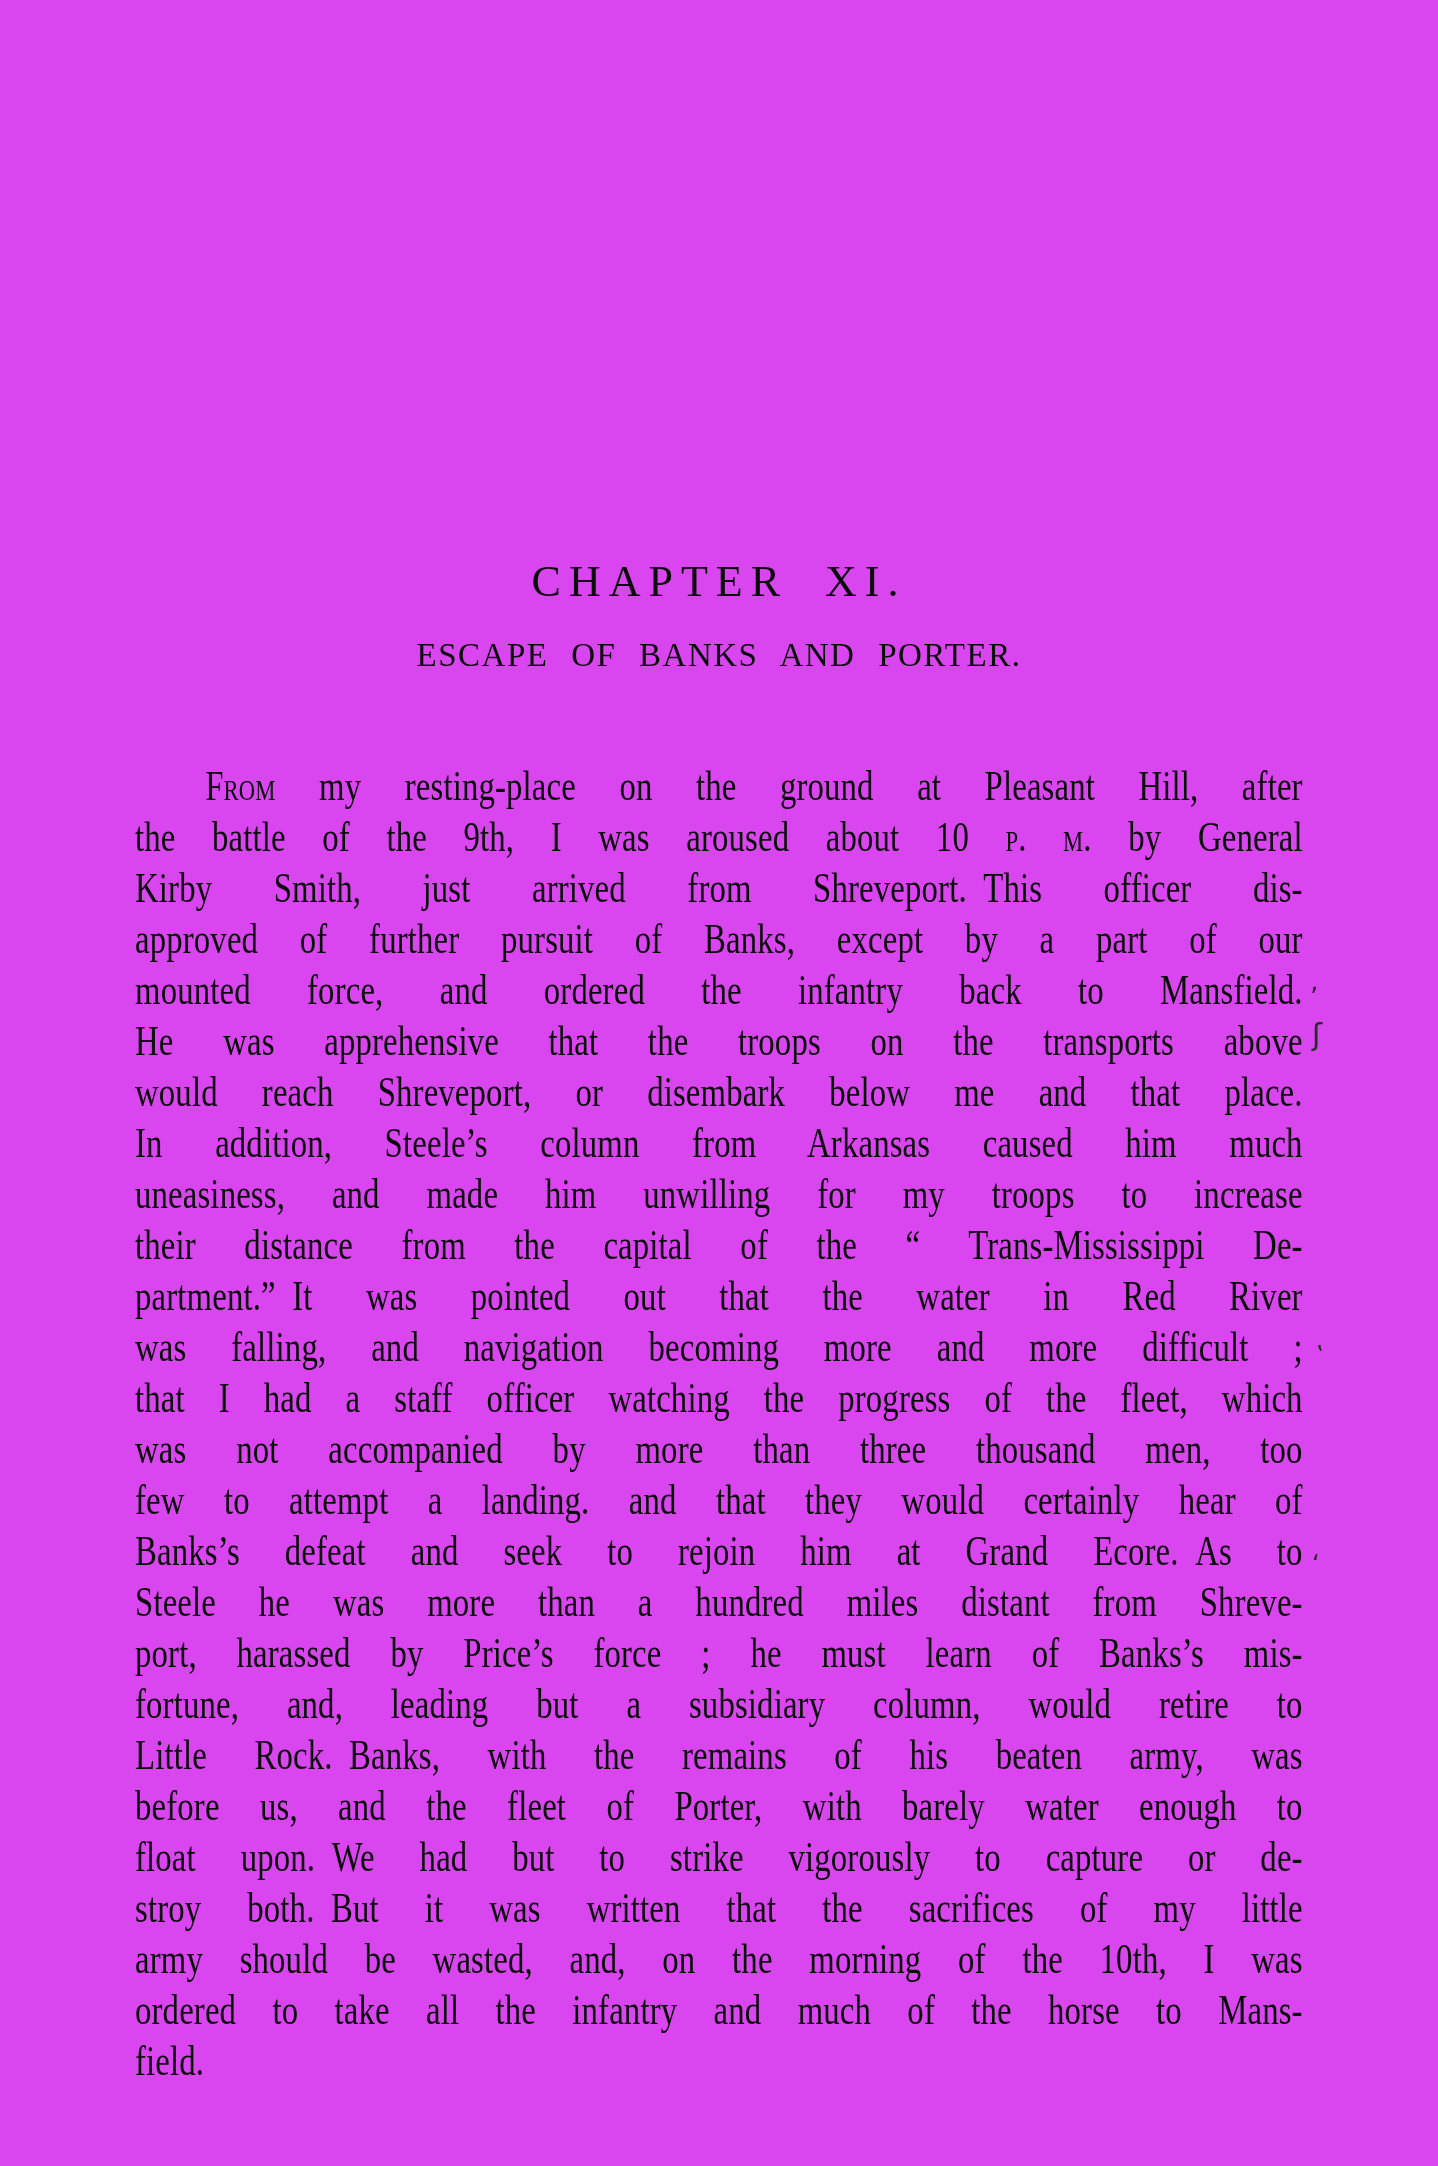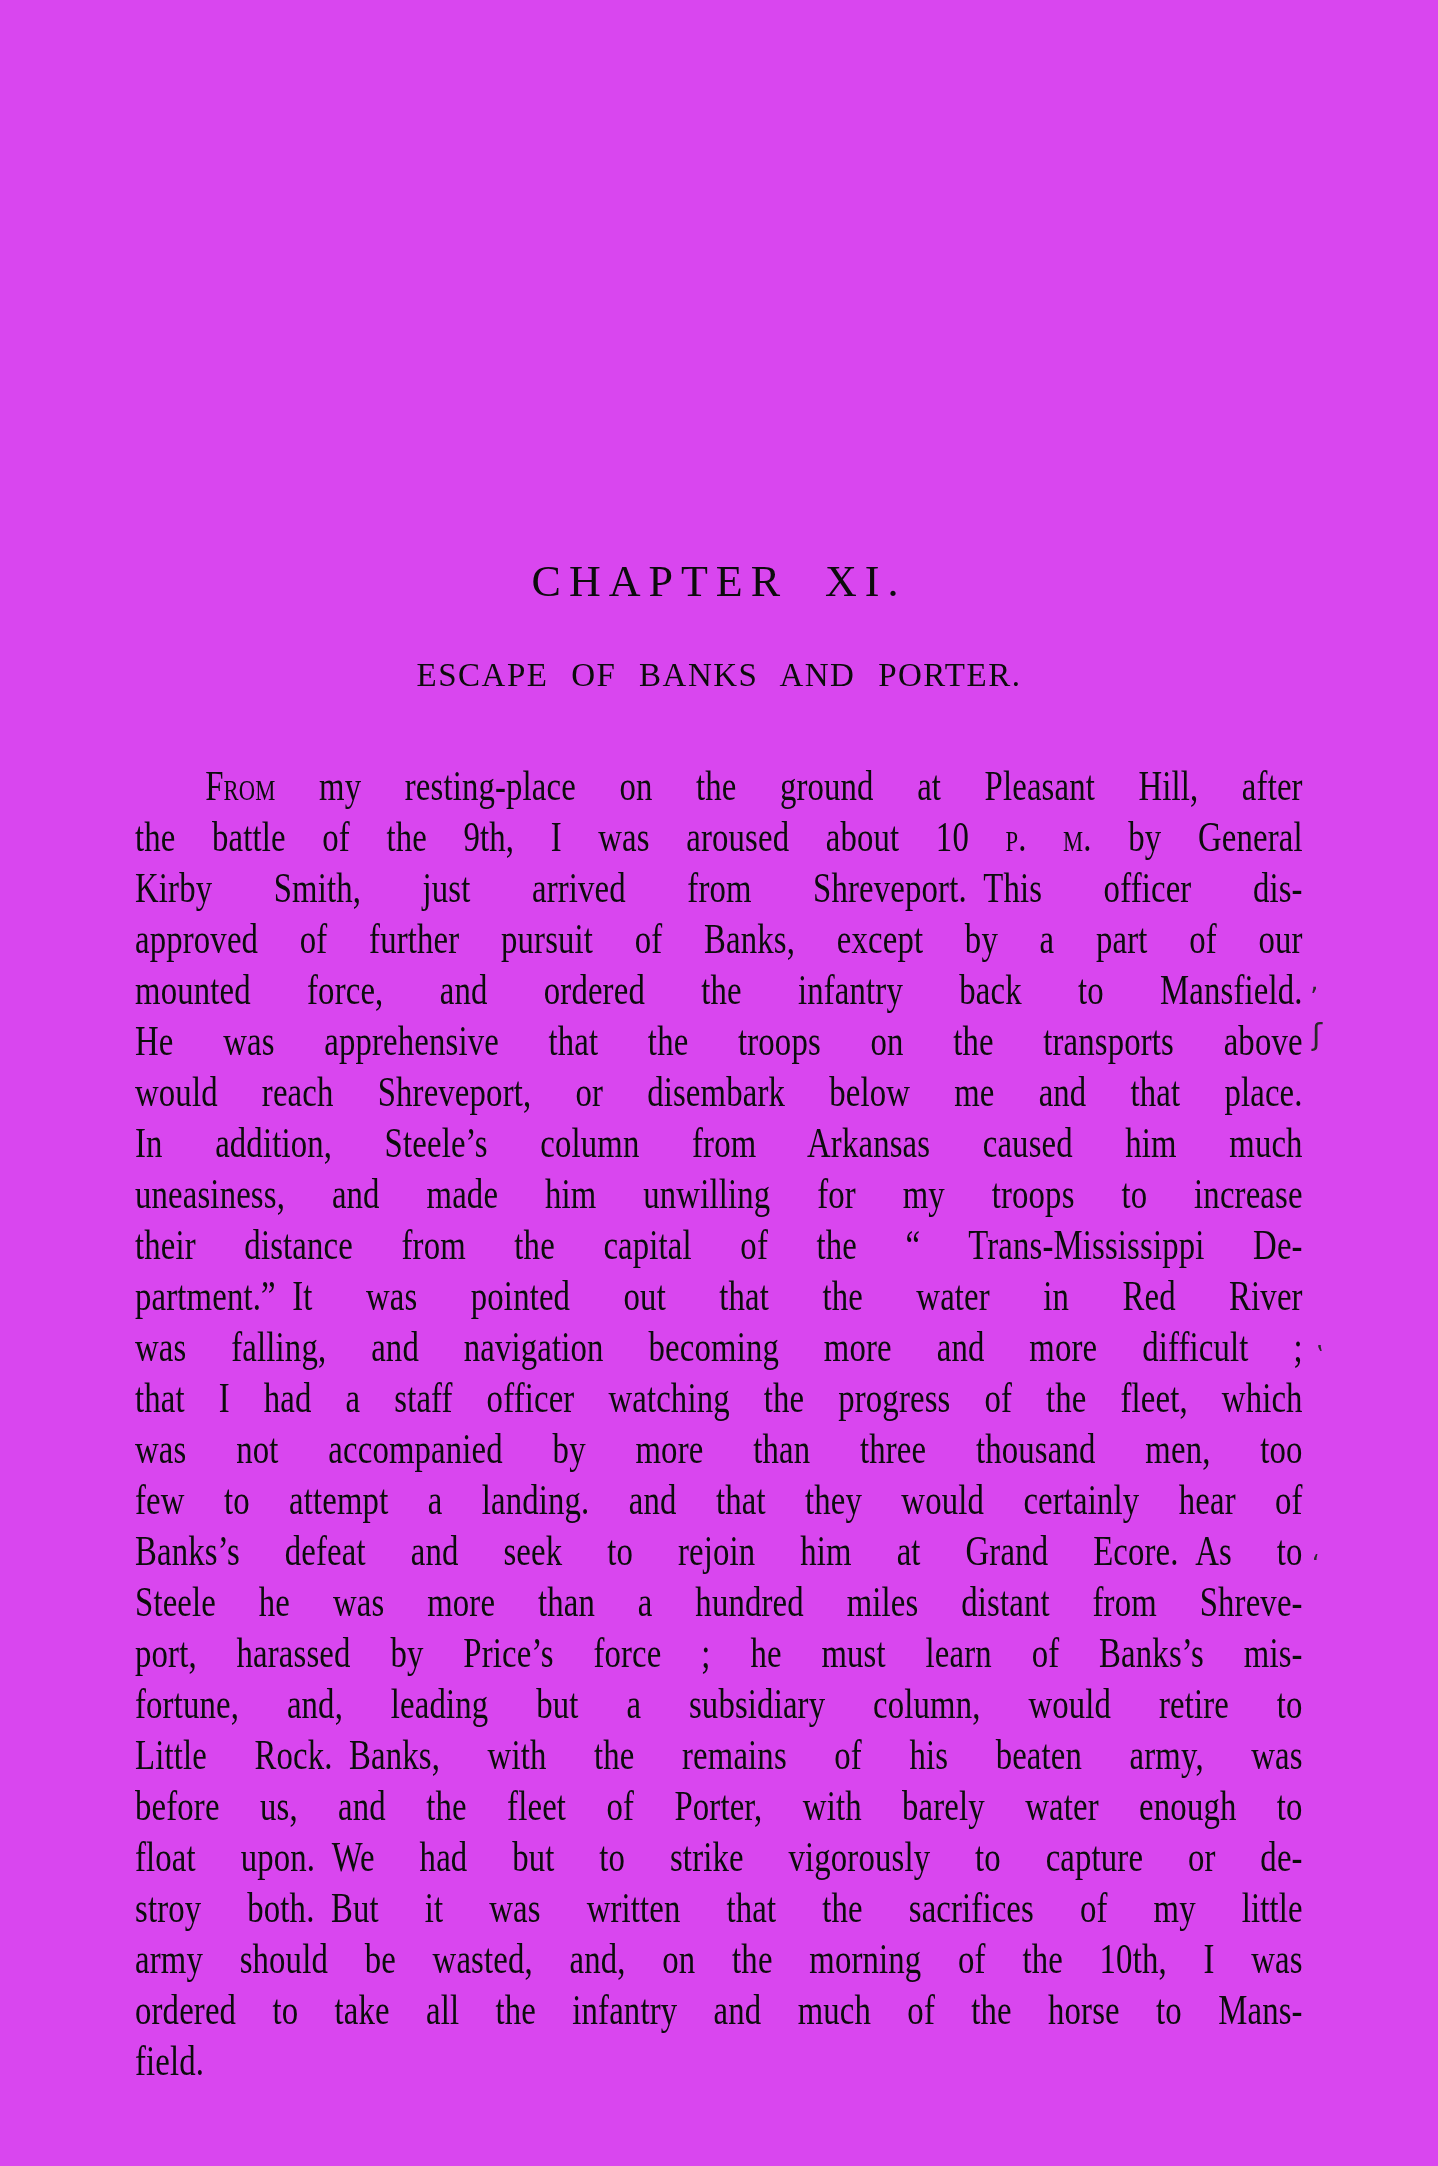--- a/index.html
+++ b/index.html
@@ -25,21 +25,21 @@
     text-align: center;
     font-size: 44px;
     font-weight: normal;
     letter-spacing: 8px;
     word-spacing: 18px;
     line-height: 48px;
     white-space: nowrap;
   }
   .chapter-subtitle {
     position: absolute;
-    top: 656px;
+    top: 636px;
     left: 135px;
     width: 1168px;
     margin: 0;
     text-align: center;
     font-size: 33px;
     font-weight: normal;
     letter-spacing: 1.5px;
     word-spacing: 13px;
     line-height: 38px;
     white-space: nowrap;

